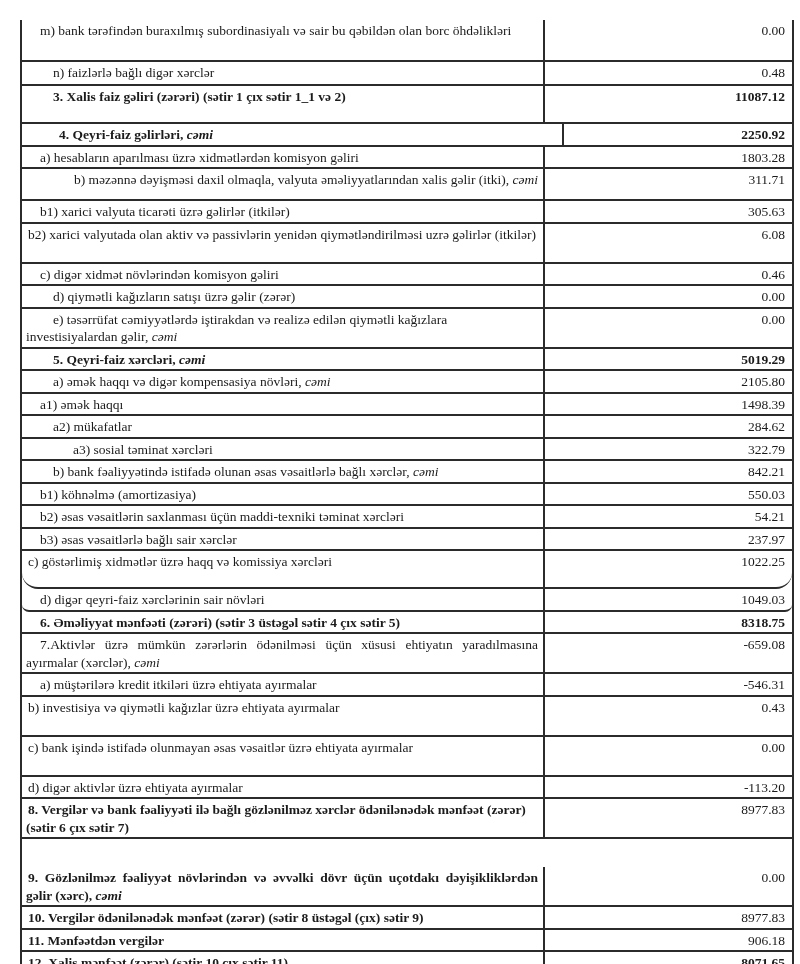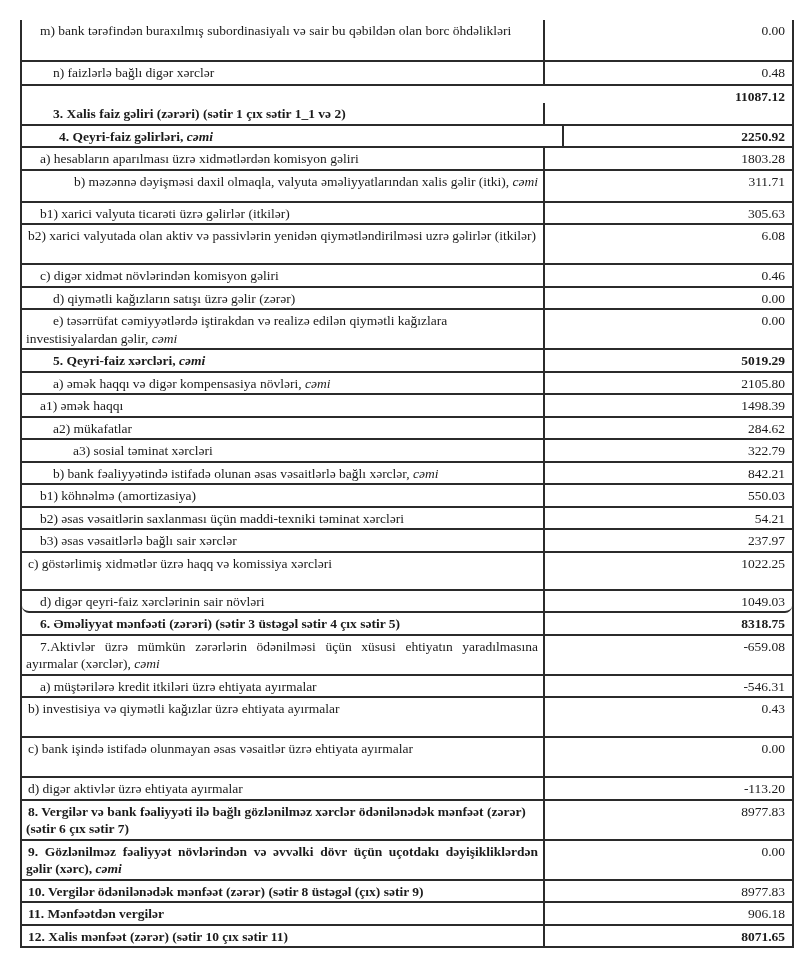--- a/index.html
+++ b/index.html
@@ -57,21 +57,21 @@
 <div class="fin-table">
     <div class="row" style="min-height: 42px;">
       <div class="cell label" style="text-indent: 14px;"><span>m) bank tərəfindən buraxılmış subordinasiyalı və sair bu qəbildən olan borc öhdəlikləri</span></div>
       <div class="cell value">0.00</div>
     </div>
     <div class="row" style="min-height: 24px;">
       <div class="cell label" style="text-indent: 27px;"><span>n) faizlərlə bağlı digər xərclər</span></div>
       <div class="cell value">0.48</div>
     </div>
     <div class="row" style="min-height: 38px;">
-      <div class="cell label b" style="text-indent: 27px; margin-top: 17px;"><span>3. Xalis faiz gəliri (zərəri) (sətir 1 çıx sətir 1_1 və 2)</span></div>
+      <div class="cell label b" style="text-indent: 27px;"><span>3. Xalis faiz gəliri (zərəri) (sətir 1 çıx sətir 1_1 və 2)</span></div>
       <div class="cell value b">11087.12</div>
     </div>
     <div class="row" style="min-height: 22px;">
       <div class="cell label b" style="text-indent: 14px; margin-left: 19px;"><span>4. Qeyri-faiz gəlirləri, </span><i>cəmi</i></div>
       <div class="cell value b">2250.92</div>
     </div>
     <div class="row" style="min-height: 20px;">
       <div class="cell label" style="text-indent: 14px;"><span>a) hesabların aparılması üzrə xidmətlərdən komisyon gəliri</span></div>
       <div class="cell value">1803.28</div>
     </div>
@@ -128,21 +128,21 @@
       <div class="cell value">550.03</div>
     </div>
     <div class="row" style="min-height: 18px;">
       <div class="cell label" style="text-indent: 14px;"><span>b2) əsas vəsaitlərin saxlanması üçün maddi-texniki təminat xərcləri</span></div>
       <div class="cell value">54.21</div>
     </div>
     <div class="row" style="min-height: 18px;">
       <div class="cell label" style="text-indent: 14px;"><span>b3) əsas vəsaitlərlə bağlı sair xərclər</span></div>
       <div class="cell value">237.97</div>
     </div>
-    <div class="row" style="min-height: 38px;">
+    <div class="row" style="min-height: 38px; border-radius: 16px;">
       <div class="cell label" style="text-indent: 2px;"><span>c) göstərlimiş xidmətlər üzrə haqq və komissiya xərcləri</span></div>
       <div class="cell value">1022.25</div>
     </div>
     <div class="row" style="min-height: 20px; border-radius: 7px;">
       <div class="cell label" style="text-indent: 14px;"><span>d) digər qeyri-faiz xərclərinin sair növləri</span></div>
       <div class="cell value">1049.03</div>
     </div>
     <div class="row" style="min-height: 20px;">
       <div class="cell label b" style="text-indent: 14px;"><span>6. Əməliyyat mənfəəti (zərəri) (sətir 3 üstəgəl sətir 4 çıx sətir 5)</span></div>
       <div class="cell value b">8318.75</div>
@@ -164,21 +164,21 @@
       <div class="cell value">0.00</div>
     </div>
     <div class="row" style="min-height: 18px;">
       <div class="cell label" style="text-indent: 2px;"><span>d) digər aktivlər üzrə ehtiyata ayırmalar</span></div>
       <div class="cell value">-113.20</div>
     </div>
     <div class="row" style="min-height: 36px;">
       <div class="cell label b" style="text-indent: 2px;"><span>8. Vergilər və bank fəaliyyəti ilə bağlı gözlənilməz xərclər ödənilənədək mənfəət (zərər) (sətir 6 çıx sətir 7)</span></div>
       <div class="cell value">8977.83</div>
     </div>
-    <div class="row" style="min-height: 36px;">
+    <div class="row" style="min-height: 36px; margin-top: 28px;">
       <div class="cell label b just" style="text-indent: 2px;"><span>9. Gözlənilməz fəaliyyət növlərindən və əvvəlki dövr üçün uçotdakı dəyişikliklərdən gəlir (xərc), </span><i>cəmi</i></div>
       <div class="cell value">0.00</div>
     </div>
     <div class="row" style="min-height: 20px;">
       <div class="cell label b" style="text-indent: 2px;"><span>10. Vergilər ödənilənədək mənfəət (zərər) (sətir 8 üstəgəl (çıx) sətir 9)</span></div>
       <div class="cell value">8977.83</div>
     </div>
     <div class="row" style="min-height: 20px;">
       <div class="cell label b" style="text-indent: 2px;"><span>11. Mənfəətdən vergilər</span></div>
       <div class="cell value">906.18</div>

